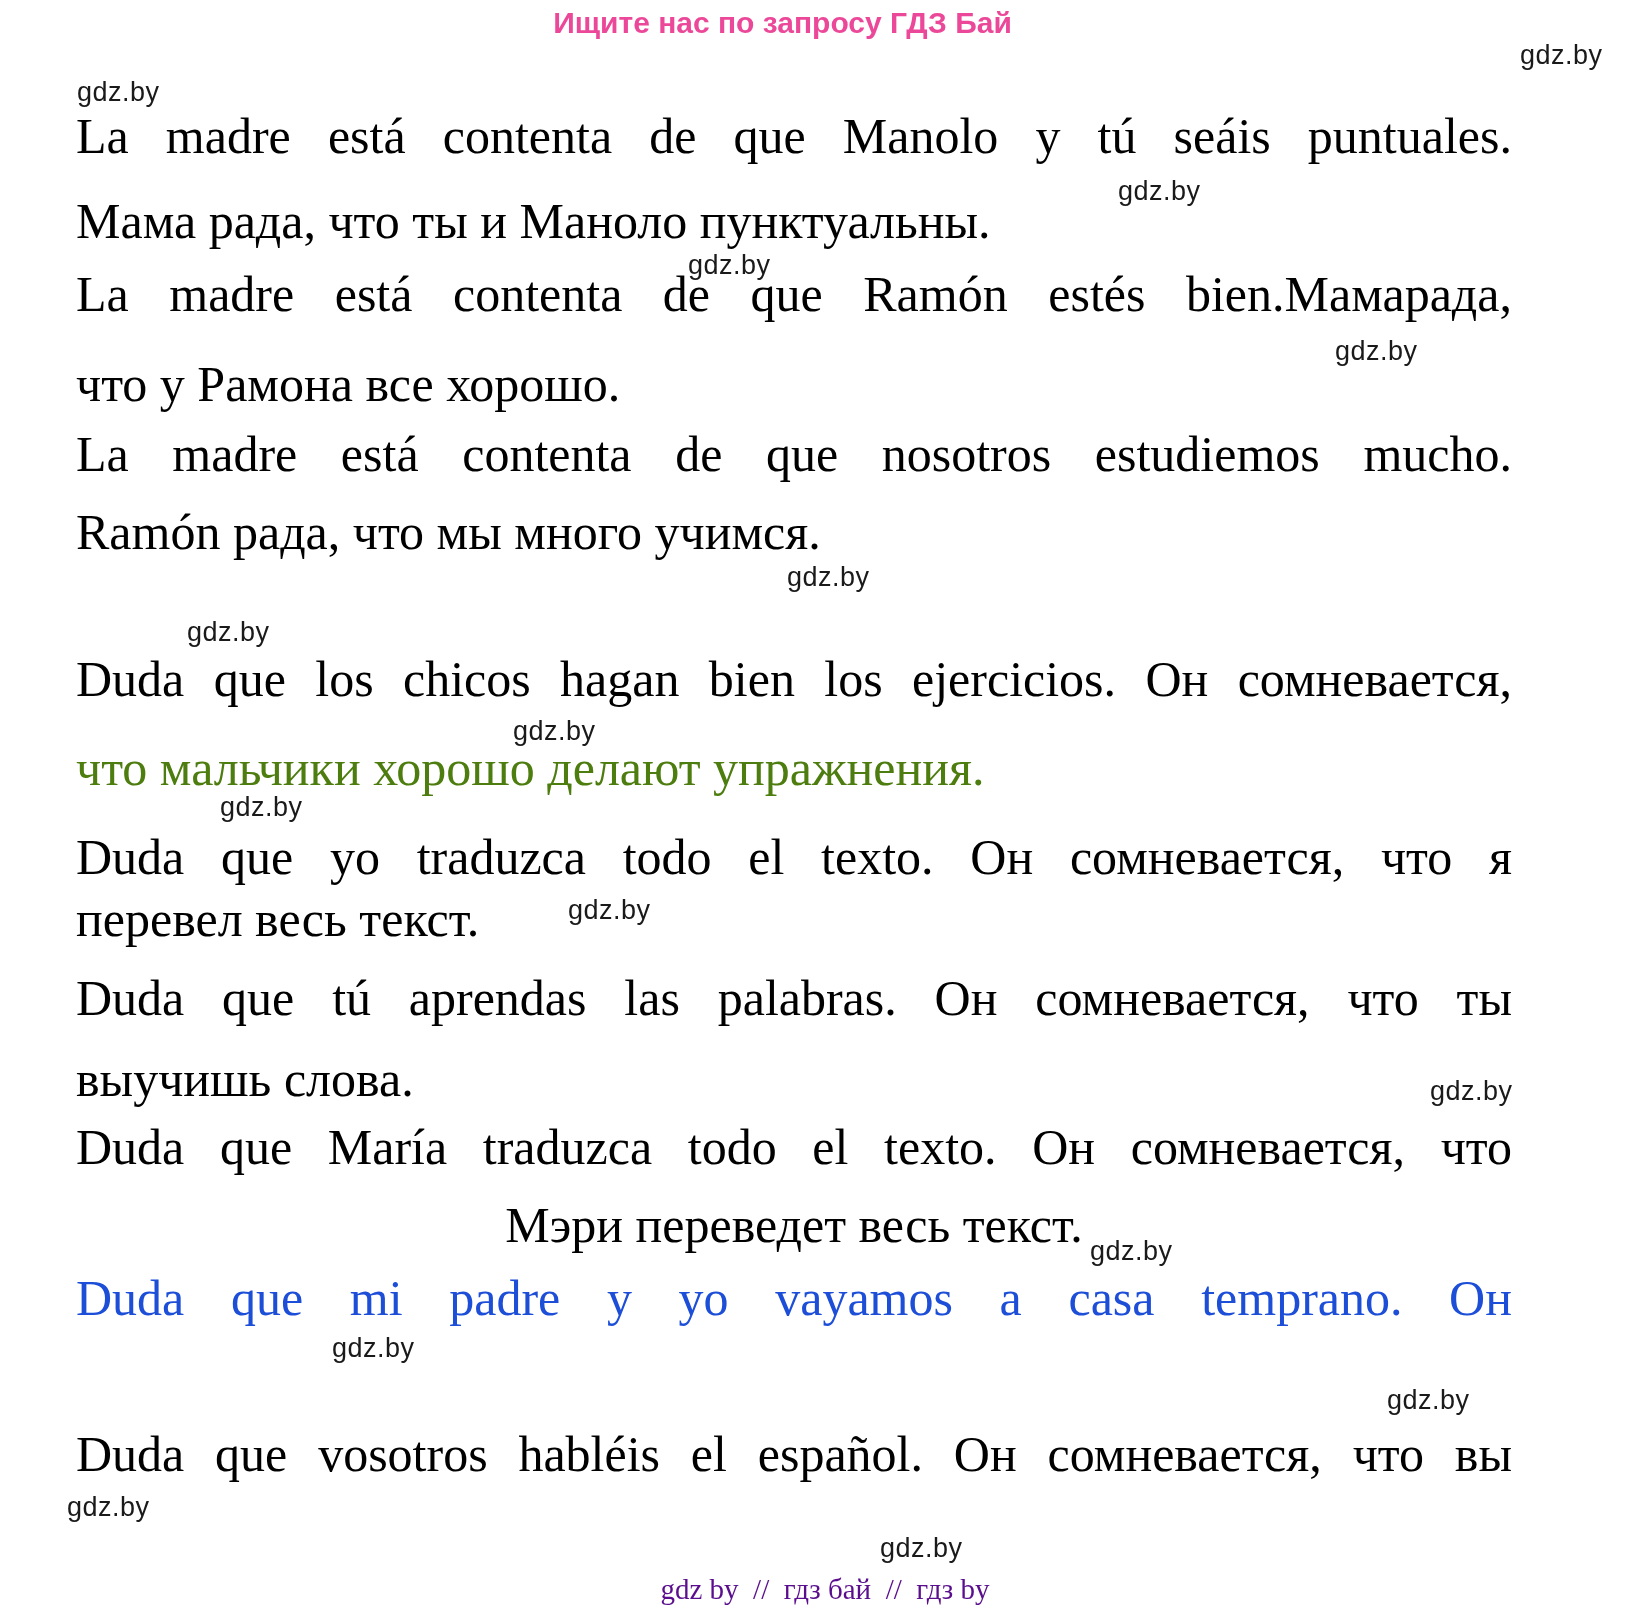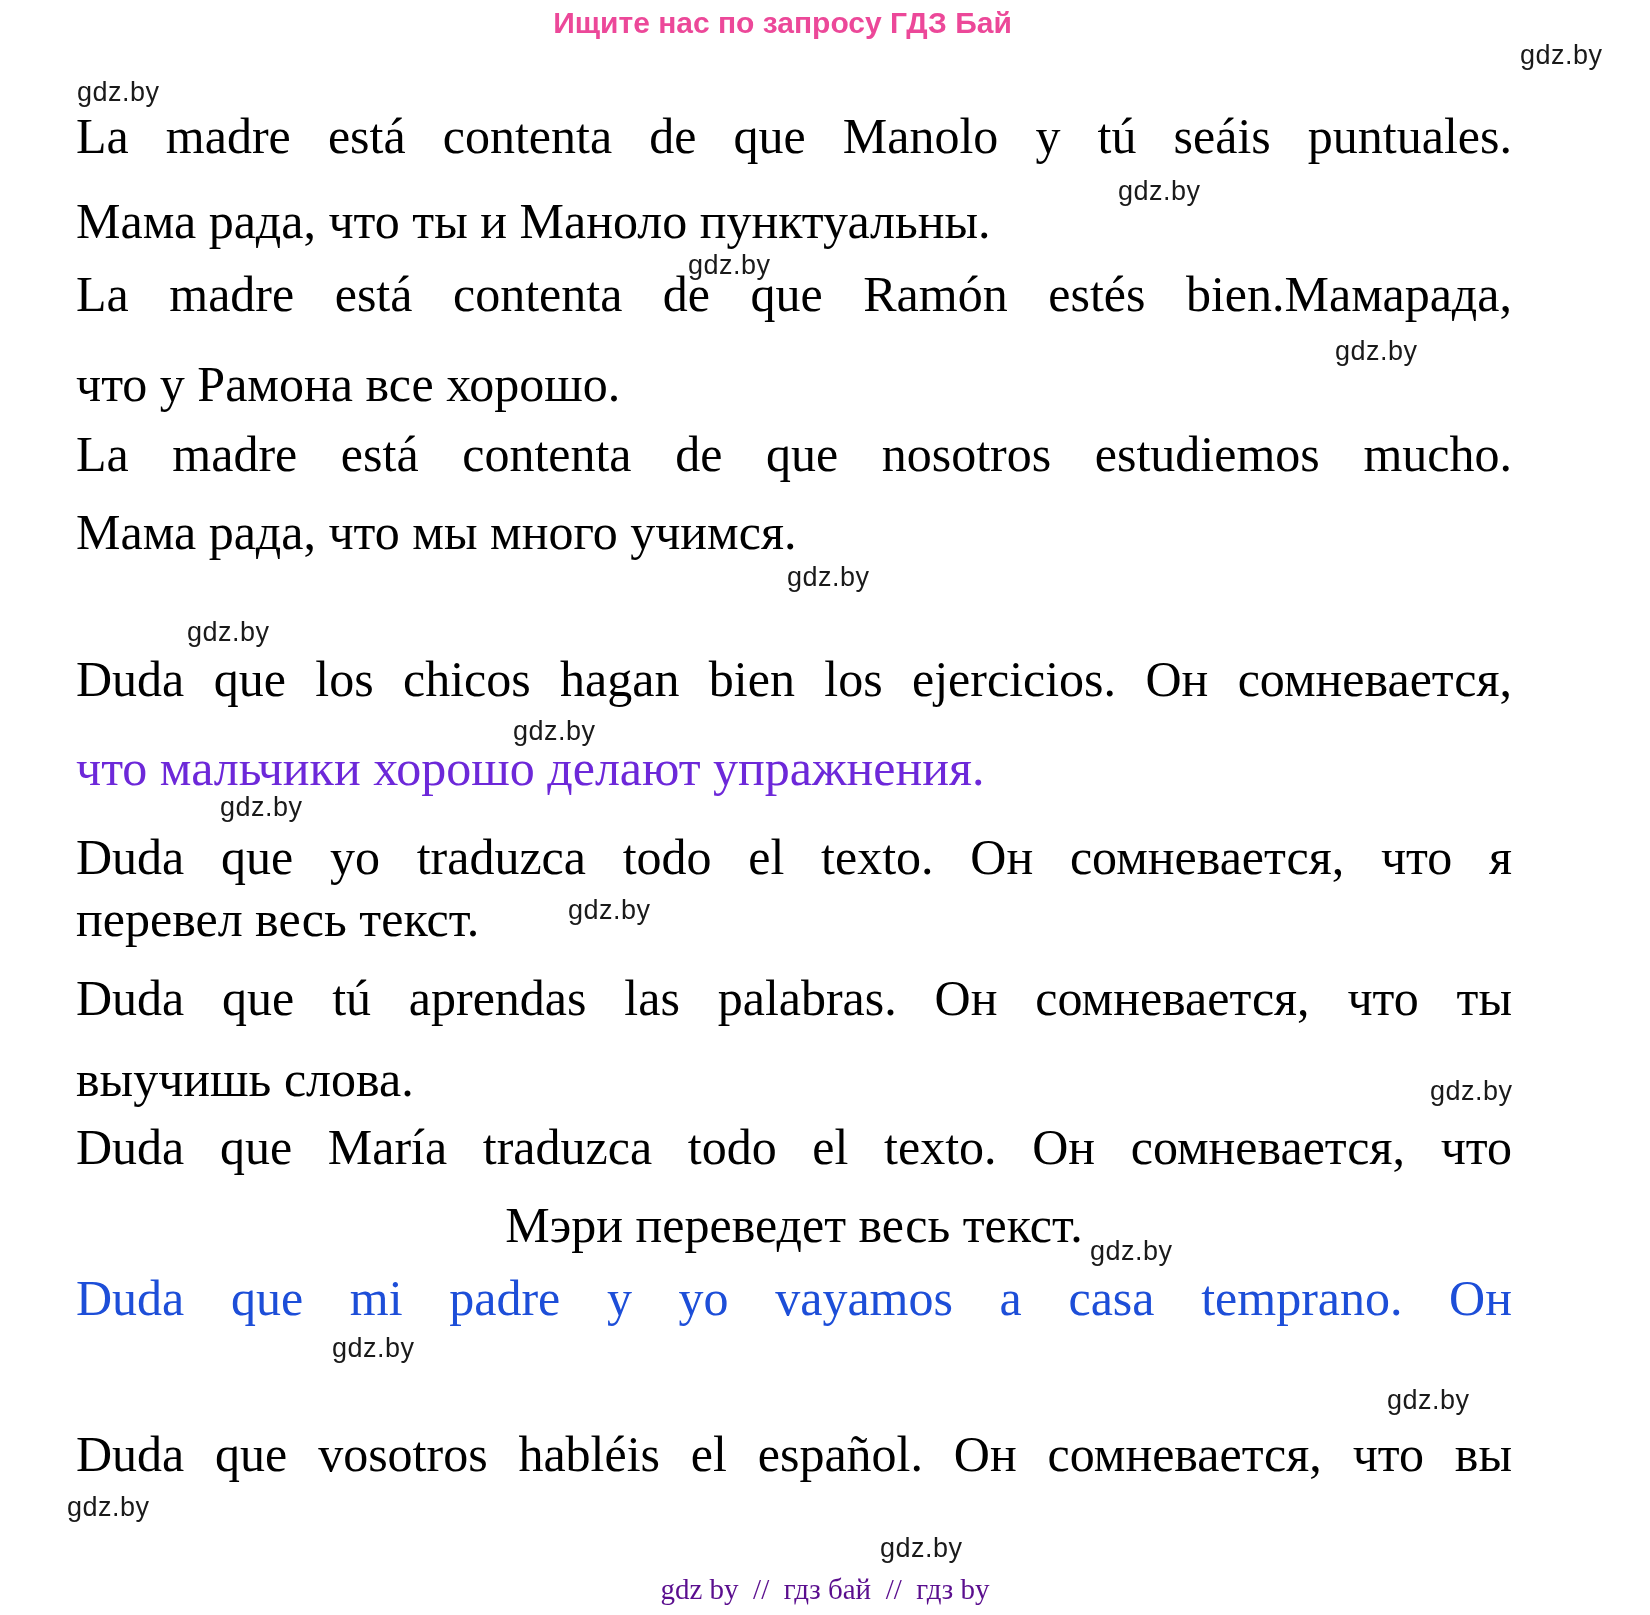--- a/index.html
+++ b/index.html
@@ -61,23 +61,23 @@
 
 <div class="page">
   <div class="promo-header" style="color: #ec4899;">Ищите нас по запросу ГДЗ Бай</div>
 
   <div class="text-layer" id="text-layer">
       <div class="text-line justified" style="top: 111px; color: rgb(0, 0, 0);">La madre está contenta de que Manolo y tú seáis puntuales.</div>
       <div class="text-line" style="top: 196px; color: rgb(0, 0, 0);">Мама рада, что ты и Маноло пунктуальны.</div>
       <div class="text-line justified" style="top: 269px; color: rgb(0, 0, 0);">La madre está contenta de que Ramón estés bien.Мамарада,</div>
       <div class="text-line" style="top: 359px; color: rgb(0, 0, 0);">что у Рамона все хорошо.</div>
       <div class="text-line justified" style="top: 429px; color: rgb(0, 0, 0);">La madre está contenta de que nosotros estudiemos mucho.</div>
-      <div class="text-line" style="top: 507px; color: rgb(0, 0, 0);">Мама рада, что мы много учимся.</div>
+      <div class="text-line" style="top: 507px; color: rgb(0, 0, 0);">Ramón рада, что мы много учимся.</div>
       <div class="text-line justified" style="top: 654px; color: rgb(0, 0, 0);">Duda que los chicos hagan bien los ejercicios. Он сомневается,</div>
-      <div class="text-line" style="top: 743px; color: #6d28d9;">что мальчики хорошо делают упражнения.</div>
+      <div class="text-line" style="top: 743px; color: #4d7c0f;">что мальчики хорошо делают упражнения.</div>
       <div class="text-line justified" style="top: 812px; color: rgb(0, 0, 0); margin-top: 20px;">Duda que yo traduzca todo el texto. Он сомневается, что я</div>
       <div class="text-line" style="top: 894px; color: rgb(0, 0, 0);">перевел весь текст.</div>
       <div class="text-line justified" style="top: 973px; color: rgb(0, 0, 0);">Duda que tú aprendas las palabras. Он сомневается, что ты</div>
       <div class="text-line" style="top: 1054px; color: rgb(0, 0, 0);">выучишь слова.</div>
       <div class="text-line justified" style="top: 1122px; color: rgb(0, 0, 0);">Duda que María traduzca todo el texto. Он сомневается, что</div>
       <div class="text-line" style="top: 1200px; color: rgb(0, 0, 0); text-align: center;">Мэри переведет весь текст.</div>
       <div class="text-line justified" style="top: 1273px; color: #1d4ed8;">Duda que mi padre y yo vayamos a casa temprano. Он</div>
       <div class="text-line justified" style="top: 1429px; color: rgb(0, 0, 0);">Duda que vosotros habléis el español. Он сомневается, что вы</div>
     </div>
 

